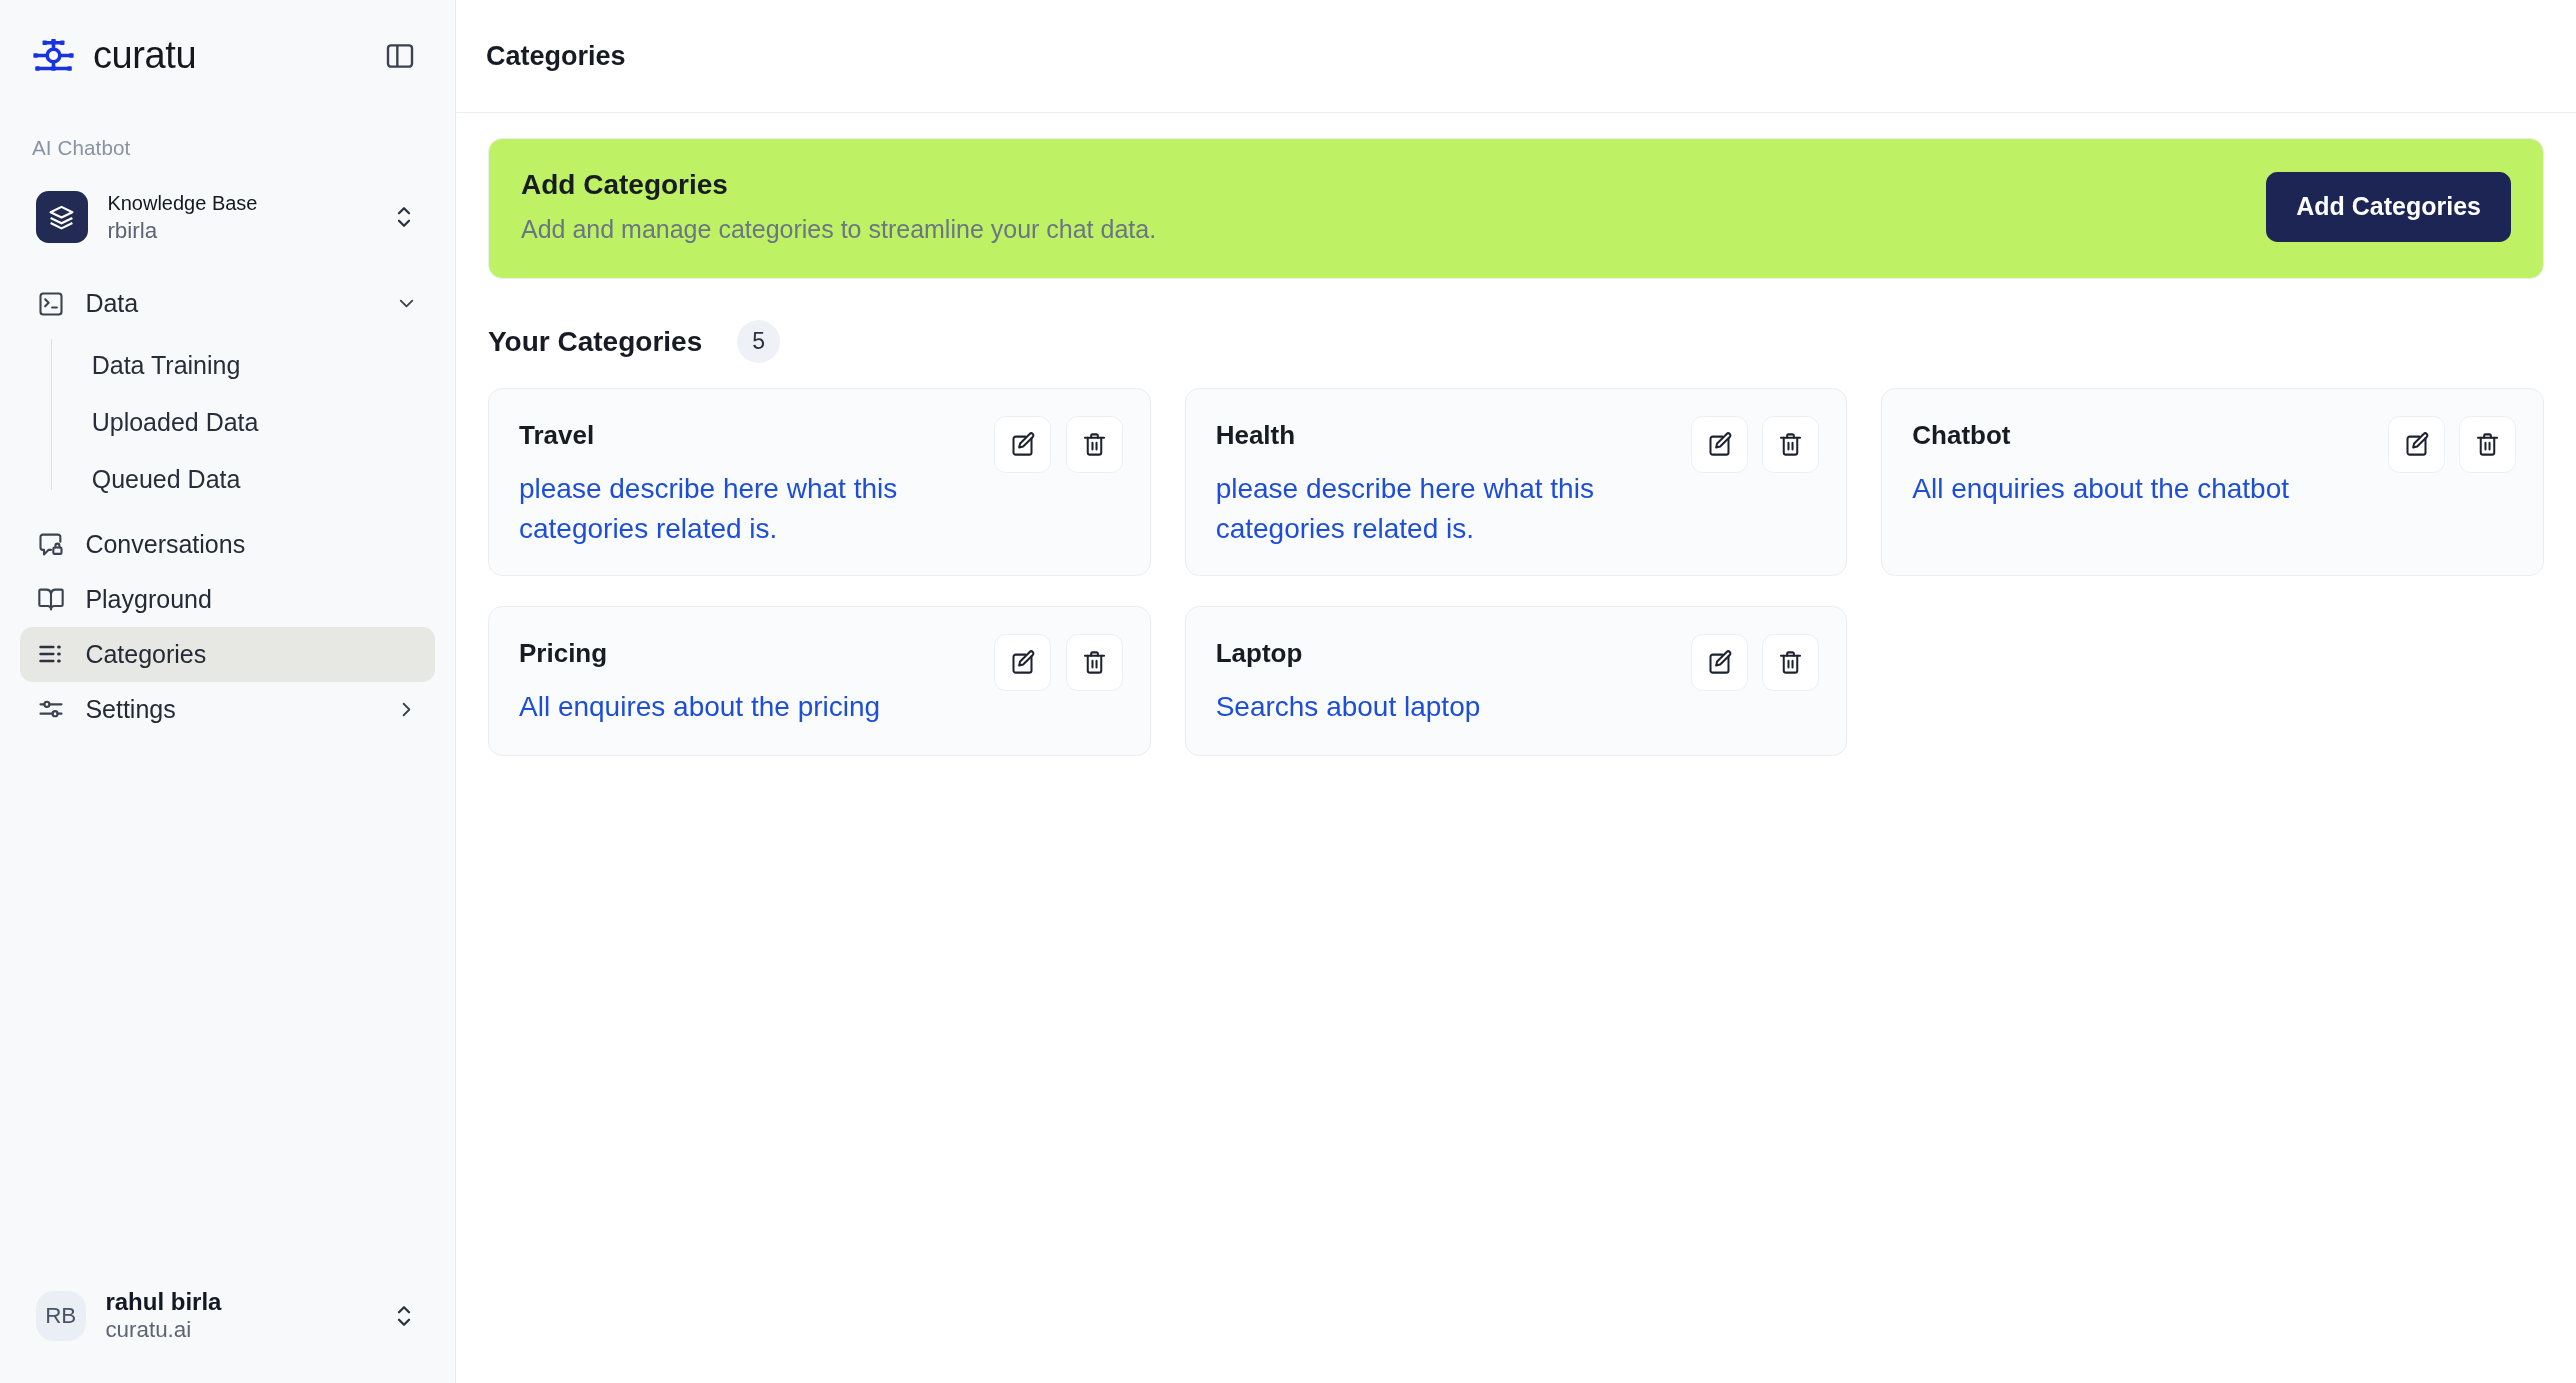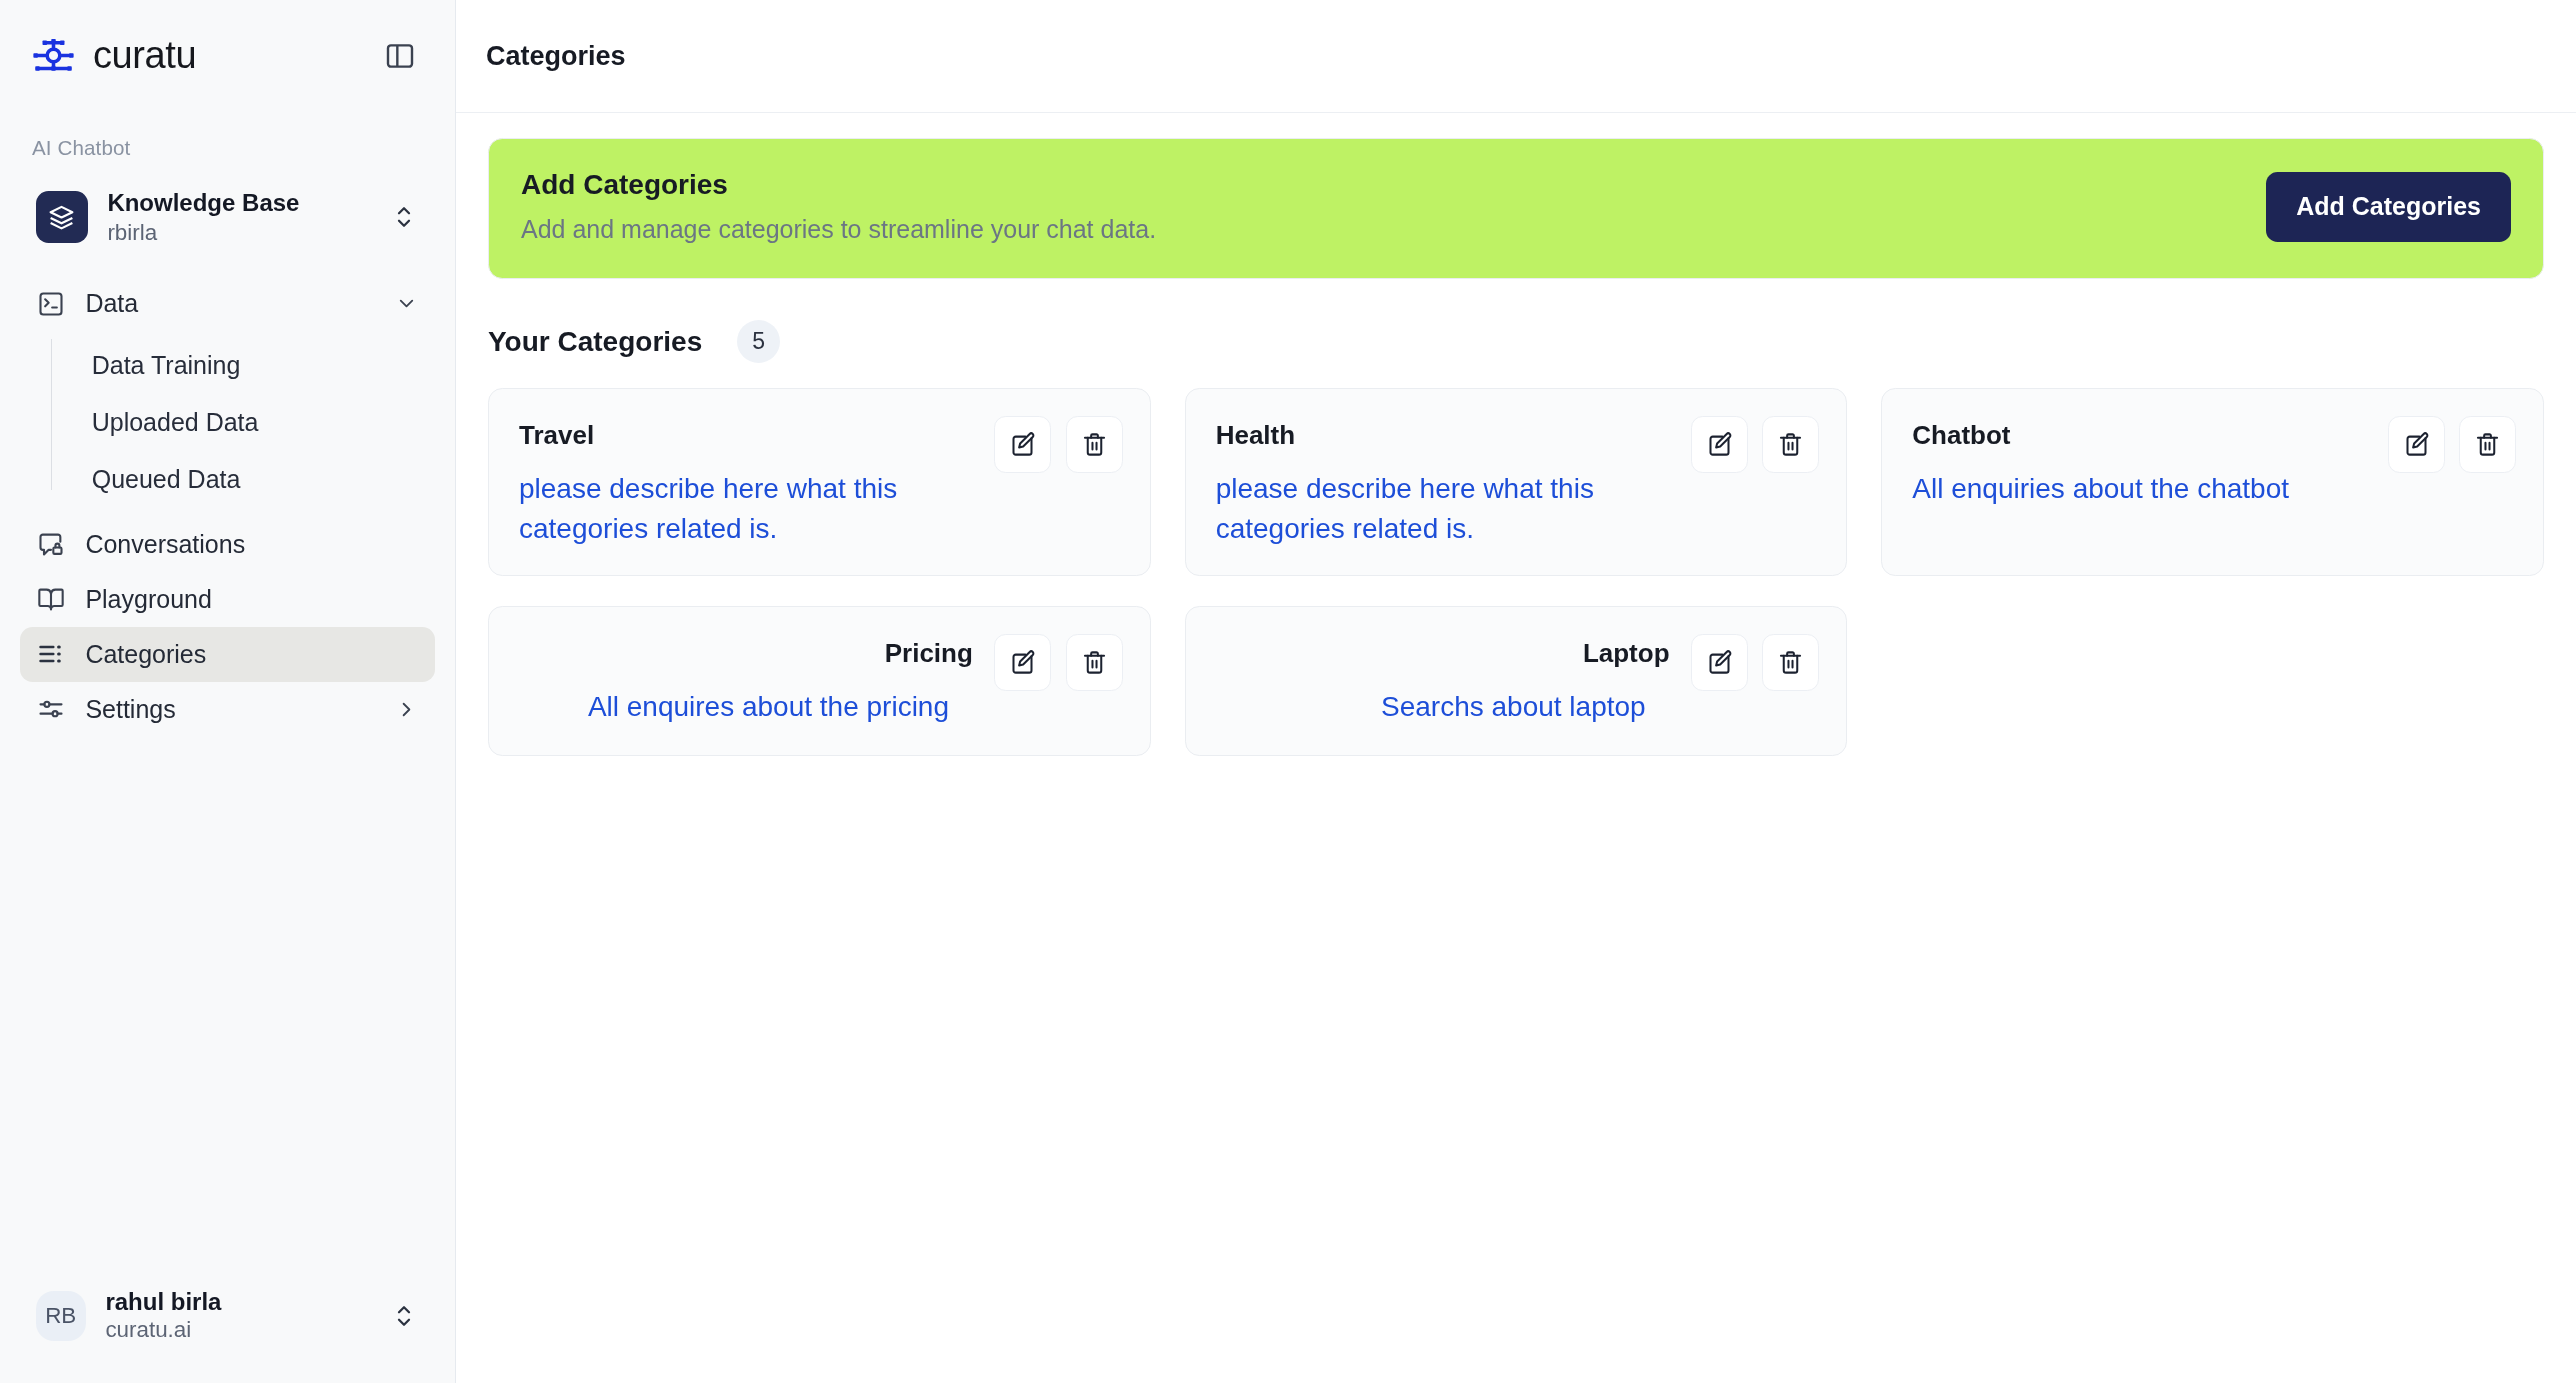--- a/index.html
+++ b/index.html
@@ -71,21 +71,21 @@
     cursor: pointer;
   }
   .kb-avatar {
     width: 52px; height: 52px;
     flex: 0 0 52px;
     border-radius: 12.5px;
     background: #222b54;
     display: flex; align-items: center; justify-content: center;
   }
   .kb-text { flex: 1 1 auto; line-height: 1.22; }
-  .kb-title { font-size: 24px; font-weight: 700; color: #141824; }
+  .kb-title { font-size: 20px; font-weight: 400; color: #141824; }
   .kb-sub { font-size: 22.4px; color: #5c6474; margin-top: 1.8px; }
   .chev-updown { width: 30px; height: 30px; flex: 0 0 30px; }
 
   .nav { margin-top: 16px; }
   .nav-item {
     margin: 0 19.7px;
     height: 55px;
     display: flex;
     align-items: center;
     gap: 19.7px;
@@ -240,21 +240,21 @@
     background: #fafbfc;
     border: 1.8px solid #eaedf1;
     border-radius: 14.3px;
     padding: 27px 27px 27px 30px;
     min-height: 179px;
     display: flex;
     align-items: flex-start;
     justify-content: space-between;
     gap: 21.5px;
   }
-  .cat-card.compact { min-height: 150px; text-align: right; }
+  .cat-card.compact { min-height: 150px; }
   .cat-body { flex: 1 1 auto; min-width: 0; padding-top: 3.6px; }
   .cat-name {
     font-size: 26px;
     font-weight: 700;
     color: #171b24;
   }
   .cat-desc {
     font-size: 28px;
     color: #1d4ed8;
     margin-top: 18px;

